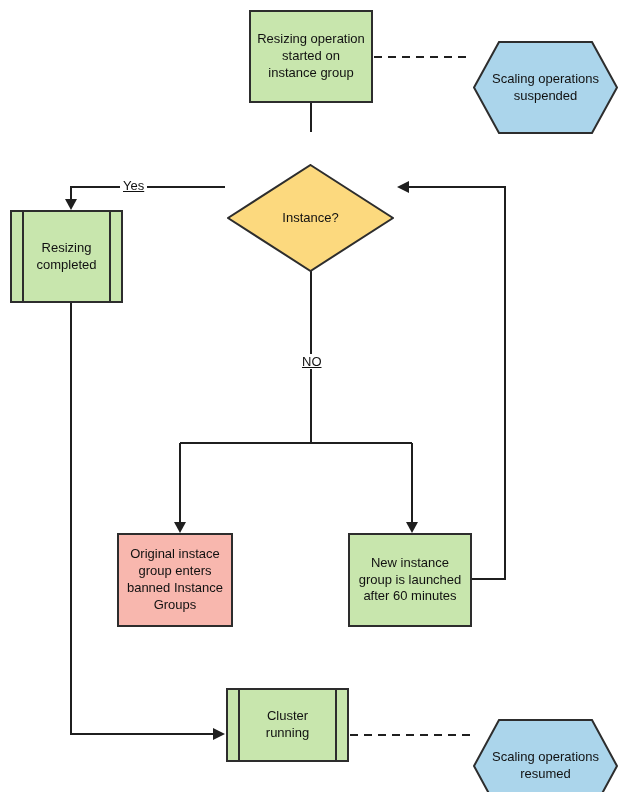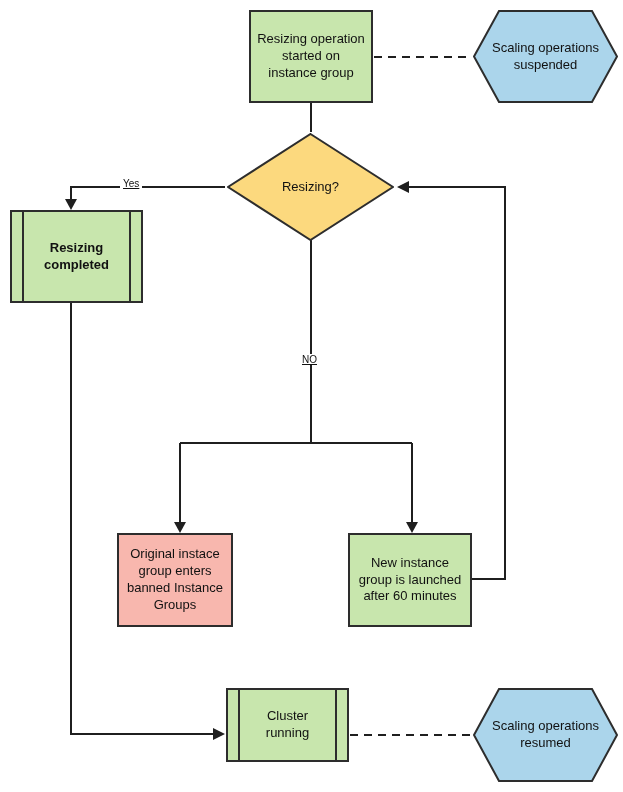--- a/index.html
+++ b/index.html
@@ -49,36 +49,36 @@
     padding: 0 3px;
   }
   .bar {
     position: absolute;
     top: 0; bottom: 0;
     width: 2px;
     background: var(--stroke, #2d2d2d);
   }
   .bar.left  { left: 10px; }
   .bar.right { right: 10px; }
-  .node.shape { background: transparent; }
+  .node.shape { background: transparent; margin-top: 31px; }
   .node.shape svg {
     position: absolute;
     left: 0; top: 0;
     width: 100%; height: 100%;
   }
   .shape-poly {
     stroke: var(--stroke, #2d2d2d);
     stroke-width: 2;
   }
   .shape-poly.blue   { fill: var(--blue, #abd5eb); }
   .shape-poly.yellow { fill: var(--yellow, #fcd97e); }
   .edge-label {
     position: absolute;
     background: #ffffff;
-    font-size: 10px;
+    font-size: 13px;
     padding: 0 3px;
     z-index: 2;
     text-decoration: underline;
   }
 </style>
 </head>
 <body>
 
 <div class="canvas">
 
@@ -111,24 +111,24 @@
       <polygon class="shape-poly blue" points="1,46.5 26,1 119,1 144,46.5 119,92 26,92"></polygon>
     </svg>
     <div class="label-text">Scaling operations
 suspended</div>
   </div>
 
   <div class="node shape" style="left:227px; top:133px; width:167px; height:108px;">
     <svg viewBox="0 0 167 108" preserveAspectRatio="none">
       <polygon class="shape-poly yellow" points="83.5,1 166,54 83.5,107 1,54"></polygon>
     </svg>
-    <div class="label-text">Resizing?</div>
+    <div class="label-text">Instance?</div>
   </div>
 
-  <div class="node rect green" style="left:10px; top:210px; width:133px; height:93px;font-weight:bold;">
+  <div class="node rect green" style="left:10px; top:210px; width:113px; height:93px;">
     <span class="bar left"></span>
     <span class="bar right"></span>
     <div class="label-text">Resizing
 completed</div>
   </div>
 
   <div class="node rect pink" style="left:117px; top:533px; width:116px; height:94px;">
     <div class="label-text">Original instace
 group enters
 banned Instance

